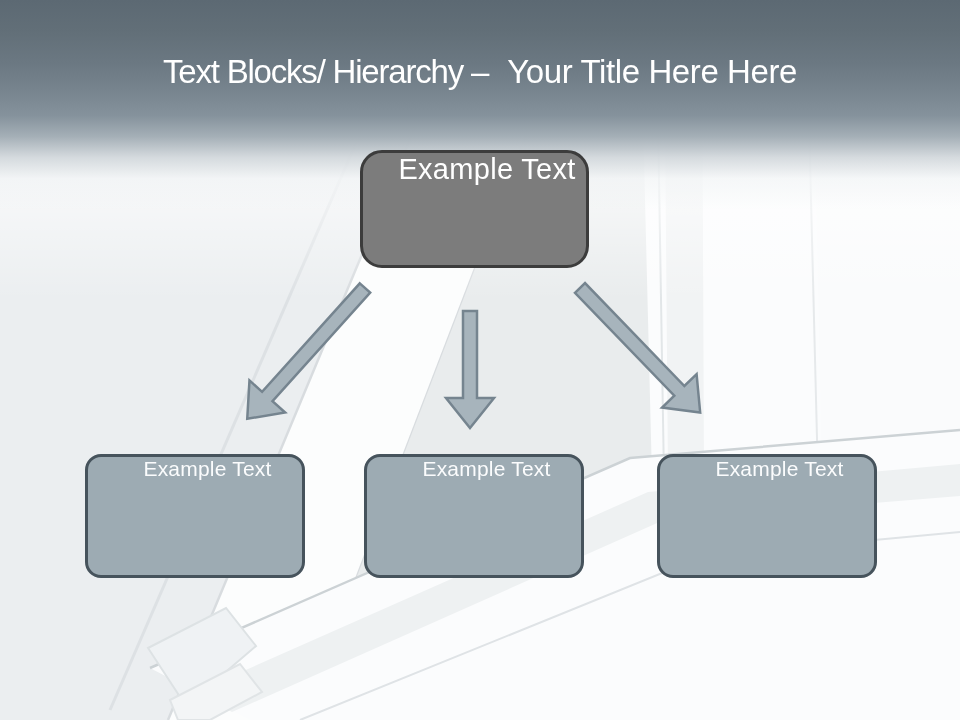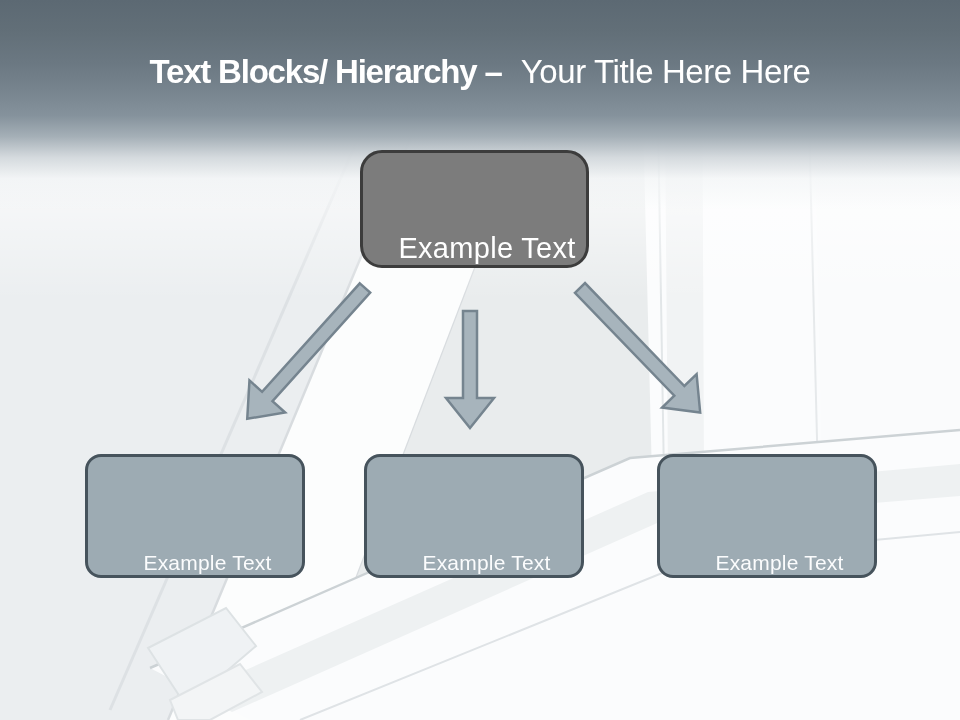--- a/index.html
+++ b/index.html
@@ -19,26 +19,26 @@
       rgba(160,171,179,0.95) 65%,
       rgba(200,207,212,0.75) 75%,
       rgba(235,239,241,0.45) 85%,
       rgba(255,255,255,0) 100%);
   }
   .title{
     position:absolute;left:0;top:50px;width:100%;margin:0;
     text-align:center;color:#ffffff;font-size:33px;line-height:44px;
     font-weight:400;white-space:nowrap;
   }
-  .title .t-bold{font-weight:700;letter-spacing:-1.2px;}
+  .title .t-bold{font-weight:400;letter-spacing:-1.2px;}
   .title .t-reg{font-weight:400;letter-spacing:-0.4px;margin-left:10px;}
   svg.connectors{position:absolute;left:0;top:0;width:960px;height:720px;z-index:3;pointer-events:none;}
   .arrow-shape{fill:#a7b4bc;stroke:#75848f;stroke-width:2.5;stroke-linejoin:miter;}
   .box{
-    position:absolute;display:flex;align-items:flex-end;justify-content:center;
+    position:absolute;display:flex;align-items:flex-start;justify-content:center;
     box-sizing:border-box;z-index:4;text-align:center;padding-left:25px;
   }
   .root-box{
     left:360px;top:150px;width:229px;height:118px;
     background:#7c7c7c;border:3px solid #3c3c3c;border-radius:22px;
     color:#ffffff;font-size:29px;letter-spacing:0.3px;
   }
   .child-box{
     top:454px;width:220px;height:124px;
     background:#9dabb3;border:3px solid #46535c;border-radius:16px;

